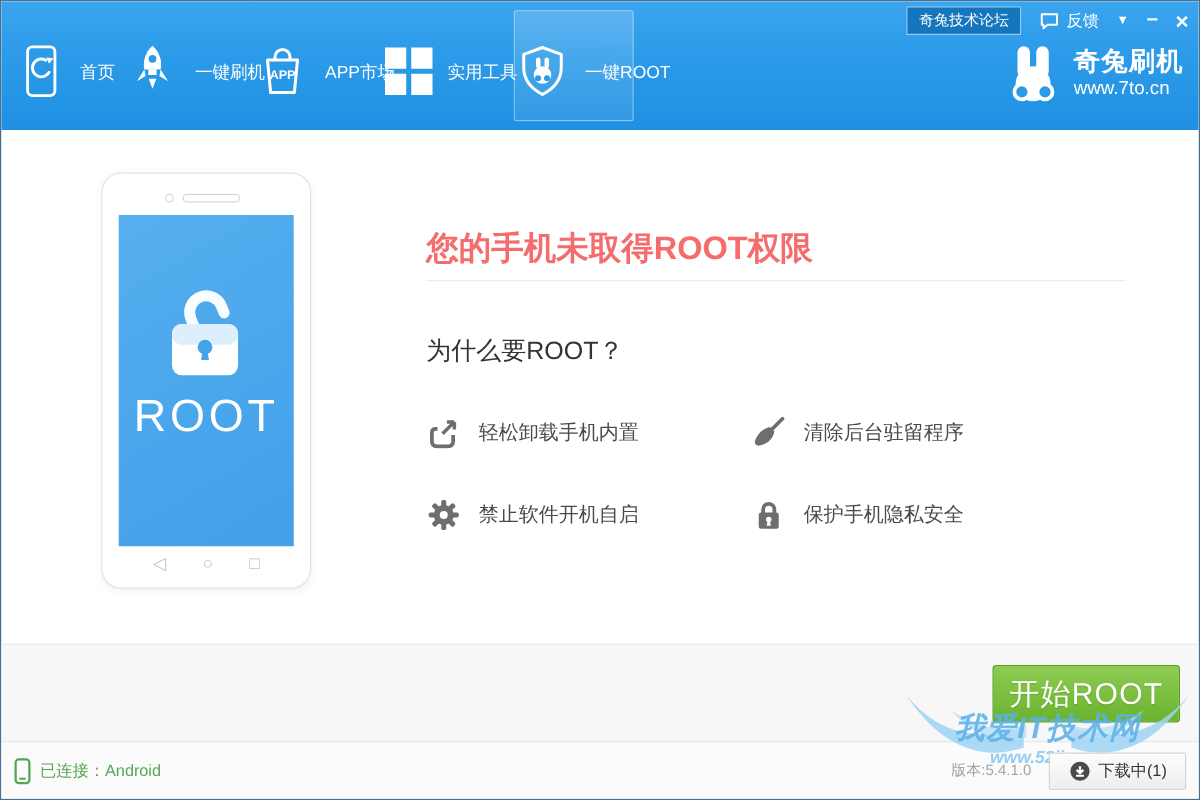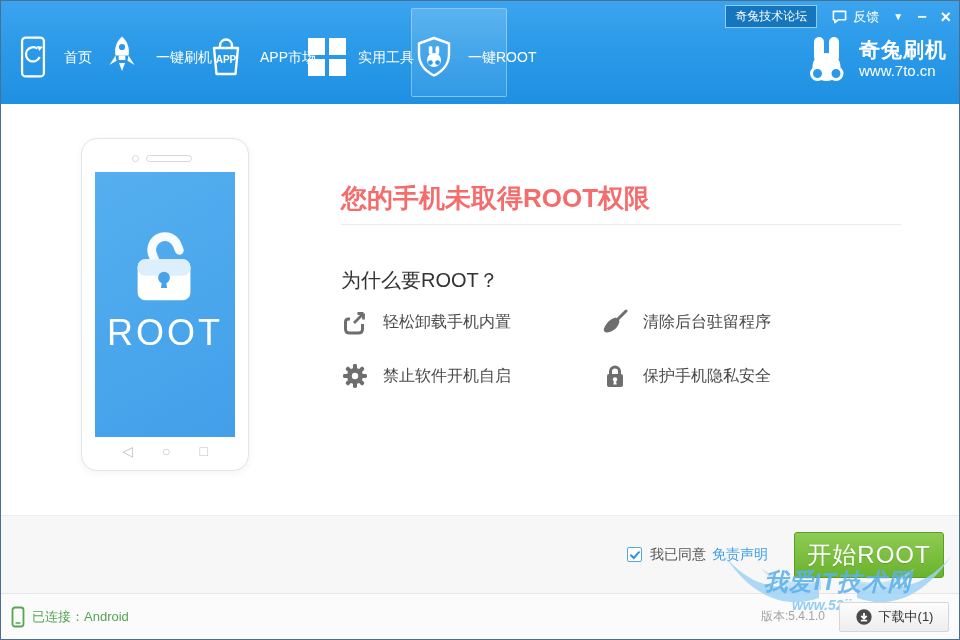--- a/index.html
+++ b/index.html
@@ -44,22 +44,22 @@
   .lock-wrap { position:absolute; left:50%; top:50px; transform:translateX(-50%); }
   .screen-label { position:absolute; top:140px; width:100%; text-align:center; color:#fff;
     font-size:36px; font-weight:300; letter-spacing:3px; }
   .phone-nav { position:absolute; left:0; right:0; bottom:11px; display:flex; justify-content:center;
     gap:29px; color:#c3c3c3; font-size:14px; }
 
   
   .main-title { position:absolute; left:340px; top:180px; font-size:26px; font-weight:bold; color:#f56c6c; }
   .title-divider { position:absolute; left:340px; top:223px; width:560px; height:1px; background:#ececec; }
   .question { position:absolute; left:340px; top:266px; font-size:20px; color:#333; }
-  .features { position:absolute; left:341px; top:308px; display:grid;
-    grid-template-columns:260px 272px; row-gap:28px; }
+  .features { position:absolute; left:341px; top:332px; display:grid;
+    grid-template-columns:260px 272px; row-gap:40px; }
   .feature { display:flex; align-items:center; gap:15px; font-size:16px; color:#4a4a4a; }
 
   
   .action-bar { position:absolute; left:0; right:0; top:514px; height:79px; background:#f7f7f7;
     border-top:1px solid #ececec; border-bottom:1px solid #e5e5e5;
     display:flex; align-items:center; justify-content:flex-end; }
   .agree { display:flex; align-items:center; gap:8px; margin-right:26px; font-size:14px; color:#555; }
   .checkbox { width:15px; height:15px; background:#fff; border:1px solid #52a8e8; border-radius:2px;
     display:flex; align-items:center; justify-content:center; cursor:pointer; }
   .agree-text { cursor:default; }
@@ -254,29 +254,20 @@
         <path d="M8.5 12 V8.5 a4.5 4.5 0 0 1 9 0 V12" fill="none" stroke="#6e6e6e" stroke-width="3"></path>
         <rect x="5" y="11" width="16" height="13" rx="2" fill="#6e6e6e"></rect>
         <circle cx="13" cy="16.5" r="2.2" fill="#fff"></circle>
         <path d="M12.1 17.5 h1.8 l.8 4 h-3.4 Z" fill="#fff"></path>
       </svg>
       <span>保护手机隐私安全</span>
     </div>
   </div>
 
   <div class="action-bar">
-    <div class="agree">
-      <span class="checkbox">
-        <svg width="12" height="12" viewBox="0 0 12 12">
-          <path d="M2 6.2 L4.8 9 L10 3.2" fill="none" stroke="#2e93e6" stroke-width="2" stroke-linecap="round"></path>
-        </svg>
-      </span>
-      <span class="agree-text">我已同意</span>
-      <span class="disclaimer">免责声明</span>
-    </div>
     <div class="start-btn">开始ROOT</div>
   </div>
 
   <div class="status-bar">
     <div class="conn">
       <svg width="14" height="22" viewBox="0 0 14 22">
         <rect x="1.5" y="1.5" width="11" height="19" rx="2.5" fill="none" stroke="#55a555" stroke-width="1.8"></rect>
         <line x1="4.5" y1="17" x2="9.5" y2="17" stroke="#55a555" stroke-width="1.5"></line>
       </svg>
       <span>已连接：Android</span>

